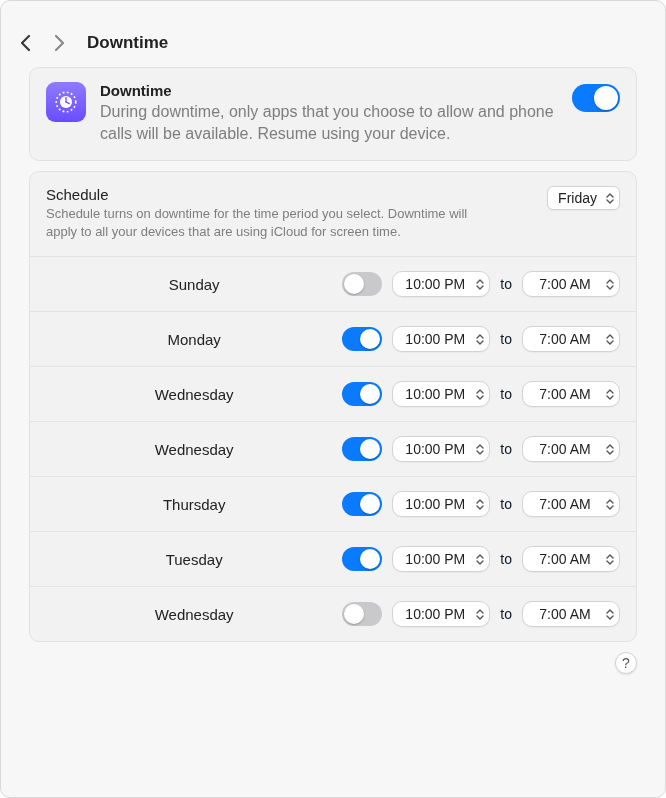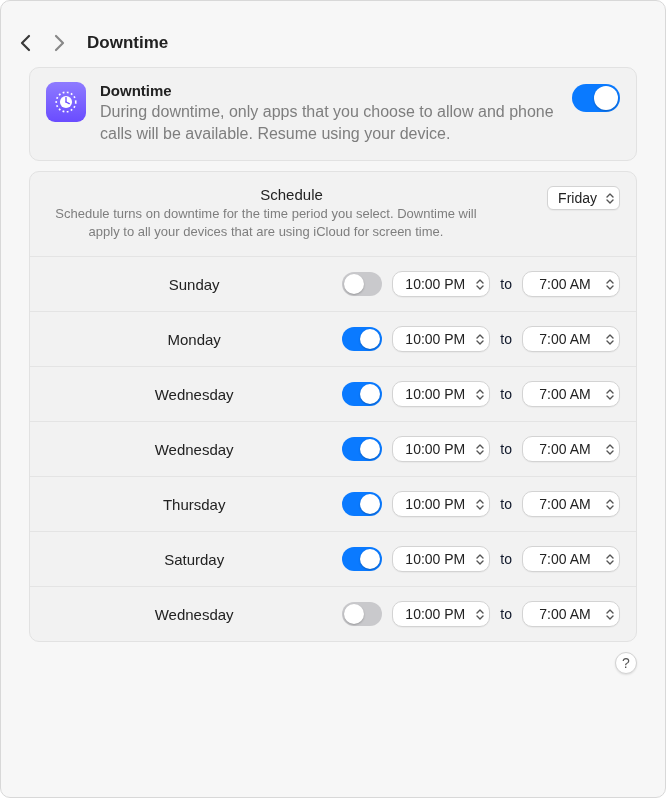--- a/index.html
+++ b/index.html
@@ -99,21 +99,21 @@
       box-shadow: 0 1px 2px rgba(0,0,0,0.25);
     }
     .big-toggle.on .knob { right: 2px; }
     .sched-header {
       padding: 14px 16px 16px 16px;
       border-bottom: 1px solid #e4e4e4;
       display: flex;
       align-items: flex-start;
       gap: 10px;
     }
-    .sched-text { flex: 1; text-align: center; }
+    .sched-text { flex: 1; }
     .sched-title {
       font-size: 15px;
       font-weight: 400;
       color: #222;
       margin-bottom: 2px;
     }
     .sched-desc {
       font-size: 13px;
       color: #7e7e7e;
       line-height: 1.35;
@@ -418,21 +418,21 @@
               <svg viewBox="0 0 8 5">
                 <polyline points="1,4 4,1 7,4" fill="none" stroke="#555" stroke-width="1.4" stroke-linecap="round" stroke-linejoin="round"></polyline>
               </svg>
               <svg viewBox="0 0 8 5">
                 <polyline points="1,1 4,4 7,1" fill="none" stroke="#555" stroke-width="1.4" stroke-linecap="round" stroke-linejoin="round"></polyline>
               </svg>
             </span>
           </div>
         </div>
         <div class="day-row">
-          <div class="day-label">Saturday</div>
+          <div class="day-label">Tuesday</div>
           <div class="small-toggle on">
             <div class="knob"></div>
           </div>
           <div class="time-input">
             <span class="timeval">10:00 PM</span>
             <span class="stepper">
               <svg viewBox="0 0 8 5">
                 <polyline points="1,4 4,1 7,4" fill="none" stroke="#555" stroke-width="1.4" stroke-linecap="round" stroke-linejoin="round"></polyline>
               </svg>
               <svg viewBox="0 0 8 5">

